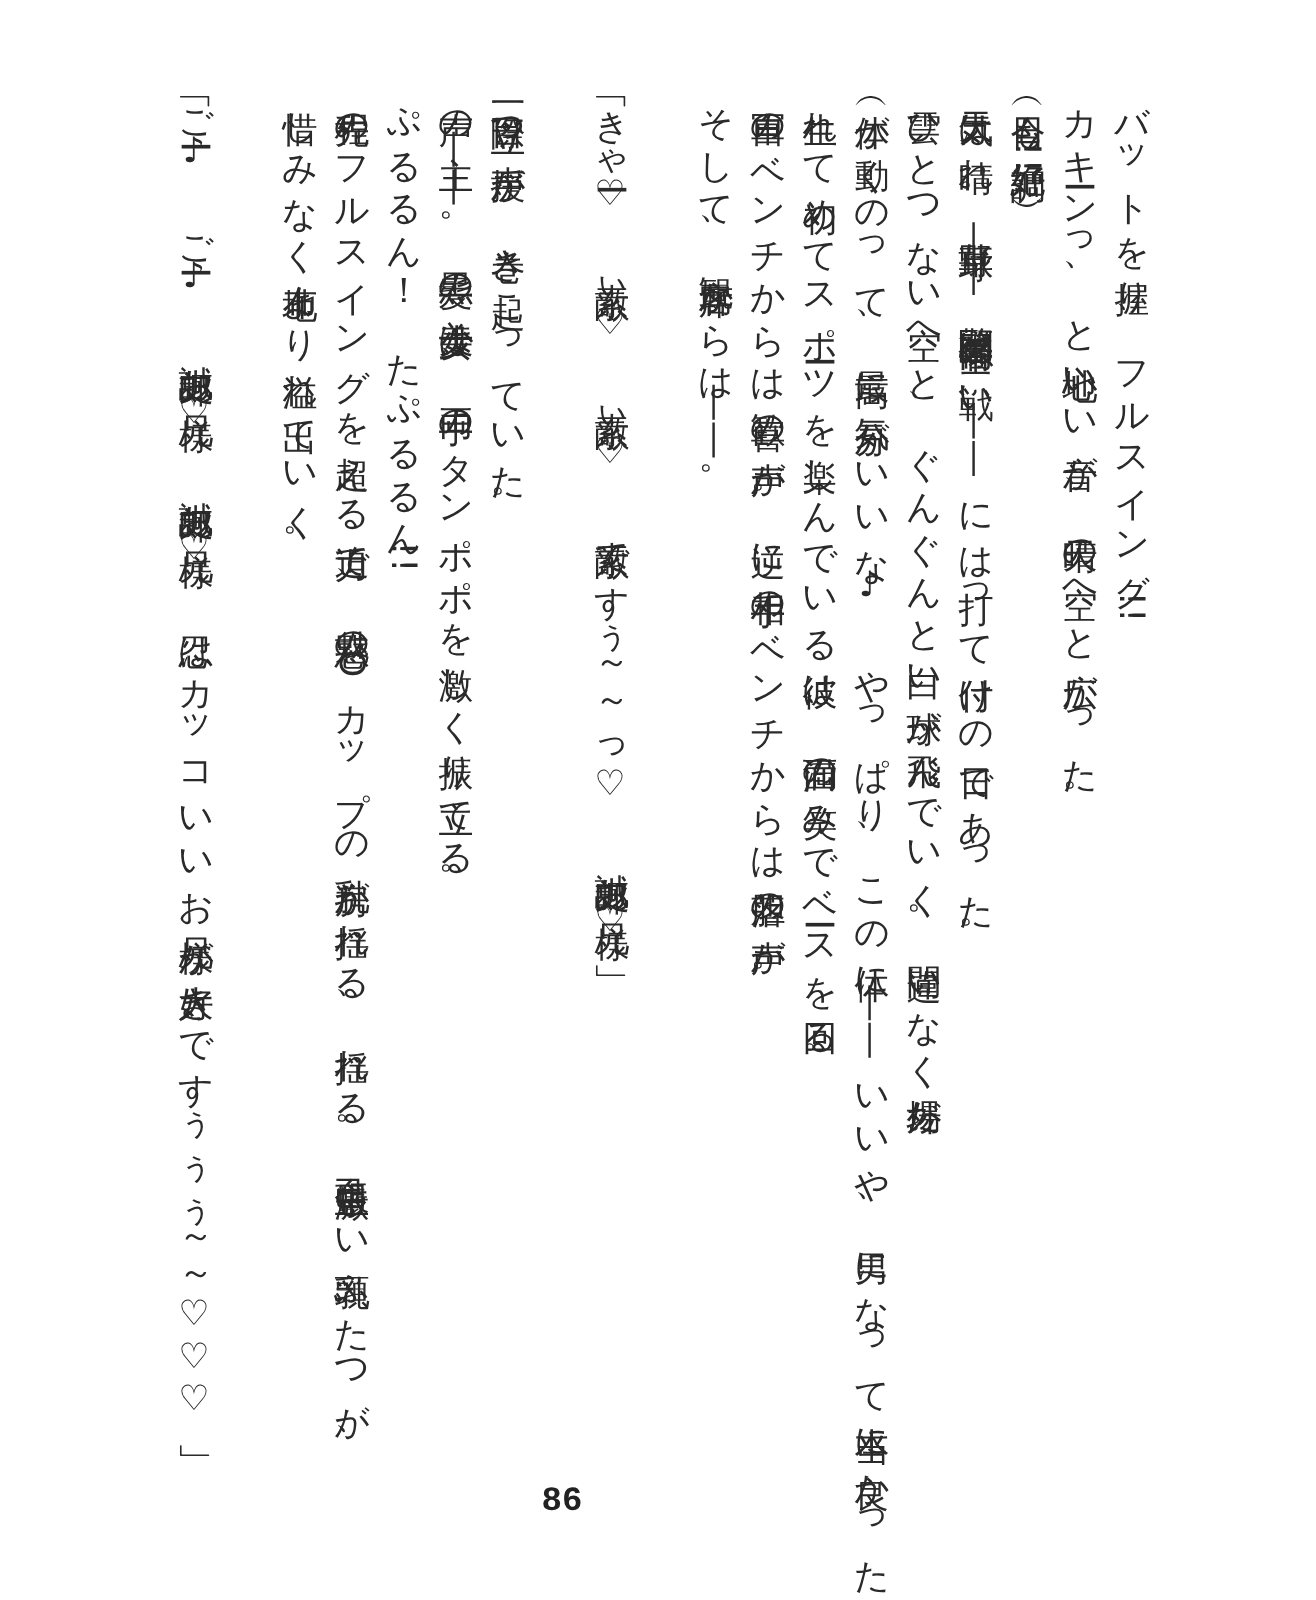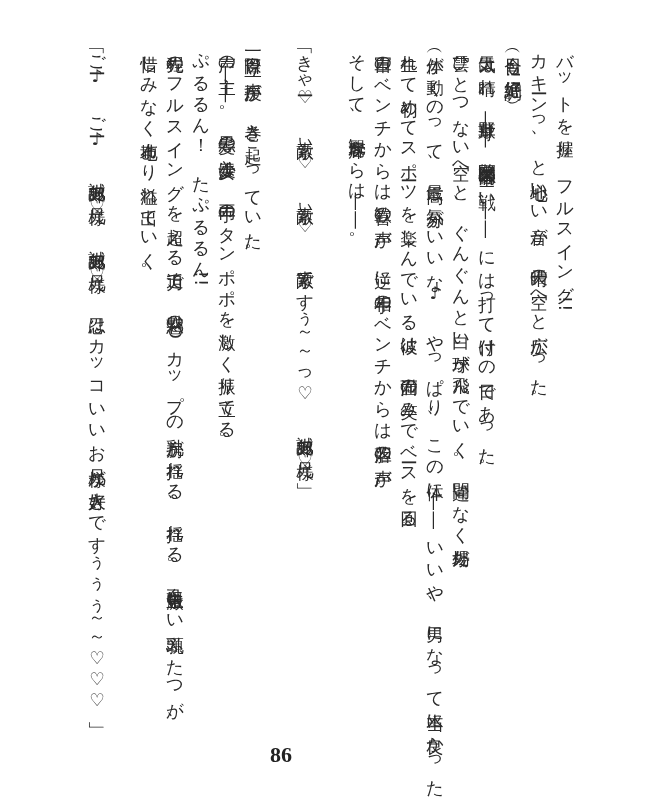--- a/index.html
+++ b/index.html
@@ -41,22 +41,22 @@
     }
     .line.blank {
       min-width: 26px;
     }
     .page-number {
       position: absolute;
       left: 0;
       width: 562px;
       top: 742px;
       text-align: center;
-      font-family: Liberation Serif, serif;
-      font-size: 22px;
+      font-family: Liberation Mono, monospace;
+      font-size: 17px;
       font-weight: bold;
       color: #222;
     }
   </style>
 </head>
 <body>
 
 <div class="page">
   <div class="text-block">
     <p class="line">バットを握り、フルスイング!!</p>

